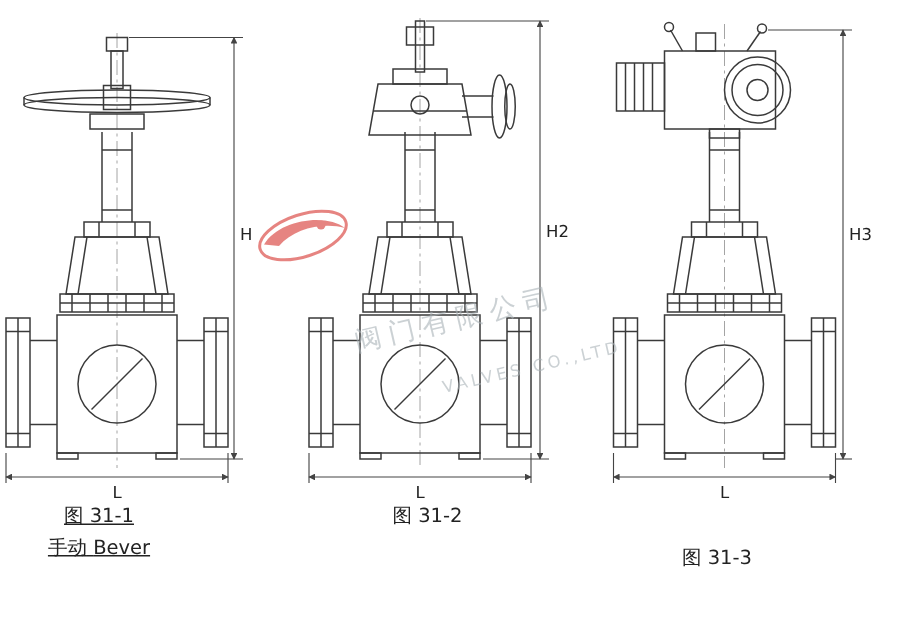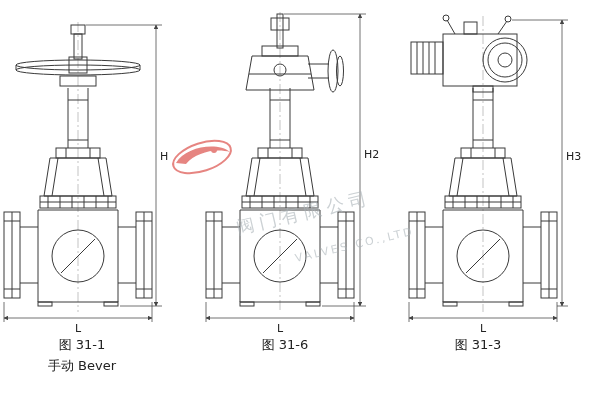--- a/index.html
+++ b/index.html
@@ -175,27 +175,27 @@
         <path d="M176,163 C186,146 218,142 230,152 C216,148 196,152 186,164 Z" fill="#d6342e" stroke="none"></path>
         <circle cx="214" cy="150" r="3" fill="#d6342e" stroke="none"></circle>
       </g>
       <text class="wm-text" x="238" y="234" font-size="18" letter-spacing="5" transform="rotate(-13 238 234)">阀门有限公司</text>
       <text class="wm-text" x="296" y="262" font-size="11" letter-spacing="2.5" transform="rotate(-13 296 262)">VALVES CO.,LTD</text>
     </g>
   </svg>
 
   <div class="captions">
 
-    <div class="caption-col" style="left:16px;width:132px;">
+    <div class="caption-col" style="left:0px;width:132px;text-decoration:underline;">
       <div class="row">图 31-1</div>
       <div class="row"><span>手动</span> <span>Bever</span></div>
     </div>
 
     <div class="caption-col" style="left:215px;width:140px;">
-      <div class="row">图 31-6</div>
+      <div class="row">图 31-2</div>
     </div>
 
-    <div class="caption-col" style="left:408px;width:140px;">
+    <div class="caption-col" style="left:408px;width:140px;margin-top:28px;">
       <div class="row">图 31-3</div>
     </div>
 
   </div>
 </div>
 
 </body></html>

